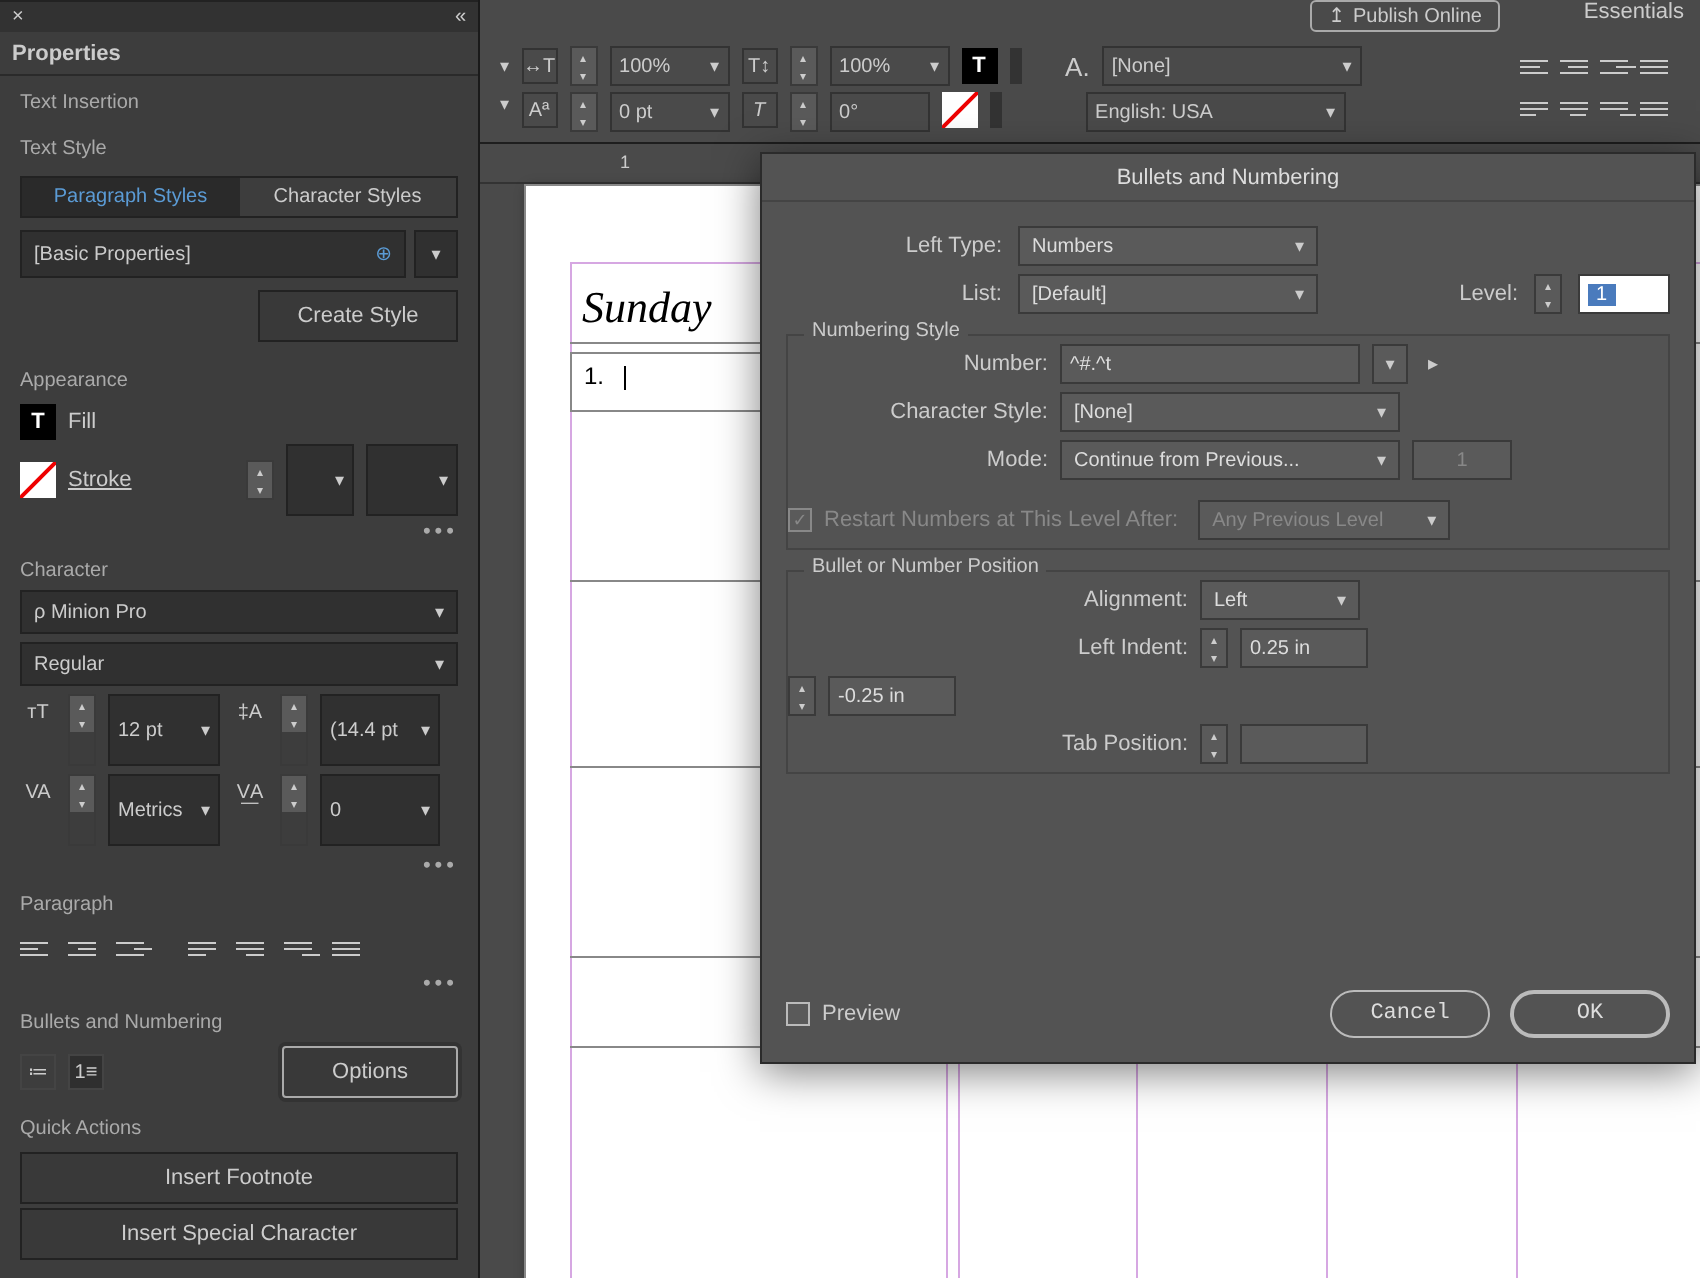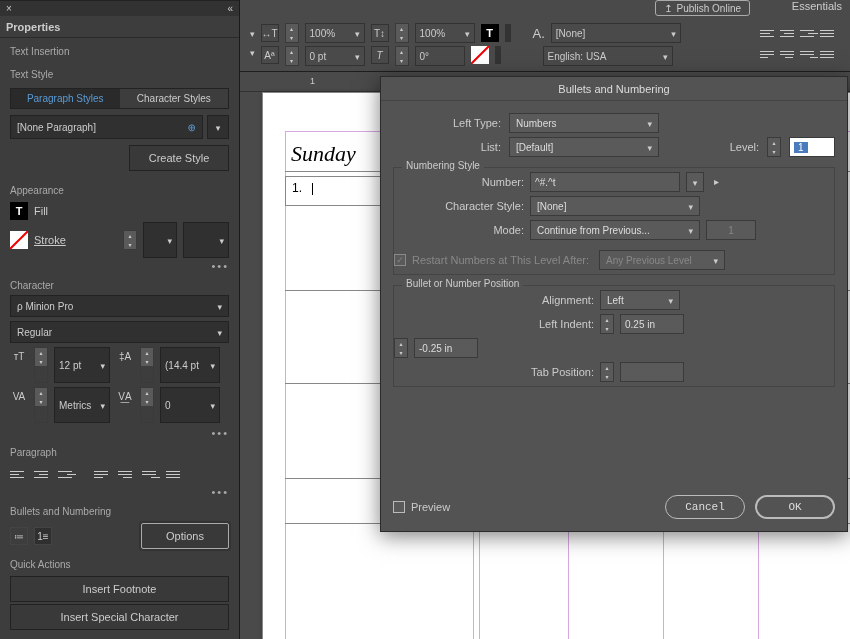--- a/index.html
+++ b/index.html
@@ -201,21 +201,21 @@
   <div class="panel-tab2">Properties</div>
   <div class="section-lbl">Text Insertion</div>
 
   <div class="section-lbl">Text Style</div>
   <div class="tabs">
     <div class="tab active">Paragraph Styles</div>
     <div class="tab">Character Styles</div>
   </div>
   <div class="style-drop">
     <div class="main">
-      <span>[None Paragraph]</span>
+      <span>[Basic Properties]</span>
       <span style="color:#5b9bd5">⊕</span>
     </div>
     <div class="side">
         <span class="chev"></span>
       </div>
   </div>
   <div style="display:flex;justify-content:flex-end;margin:6px 10px;">
     <div class="btn-outline" style="flex:0 0 100px">Create Style</div>
   </div>
 

